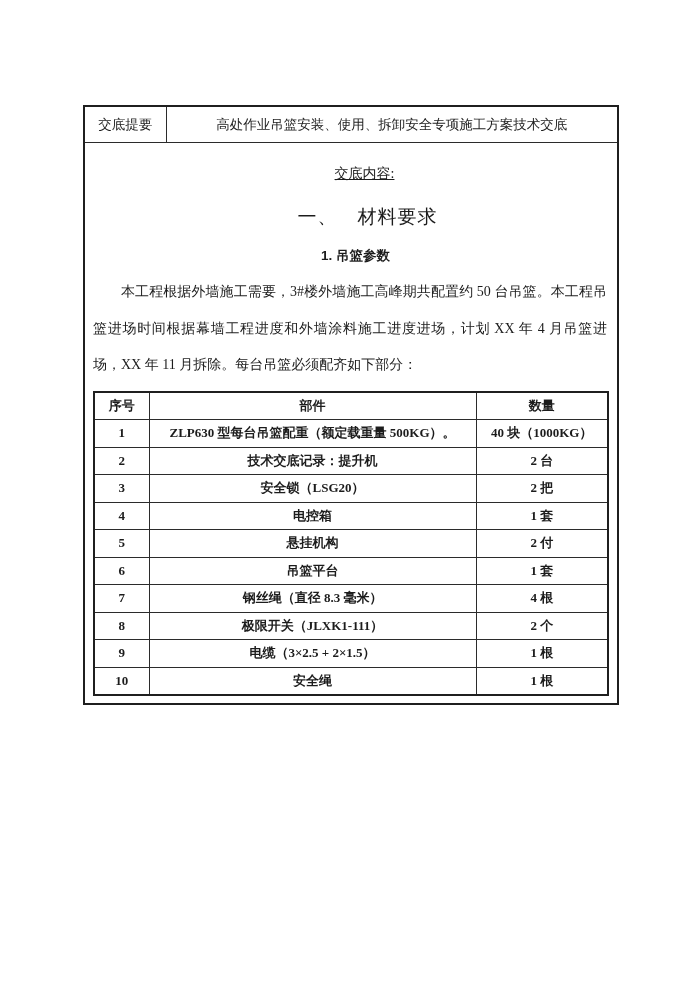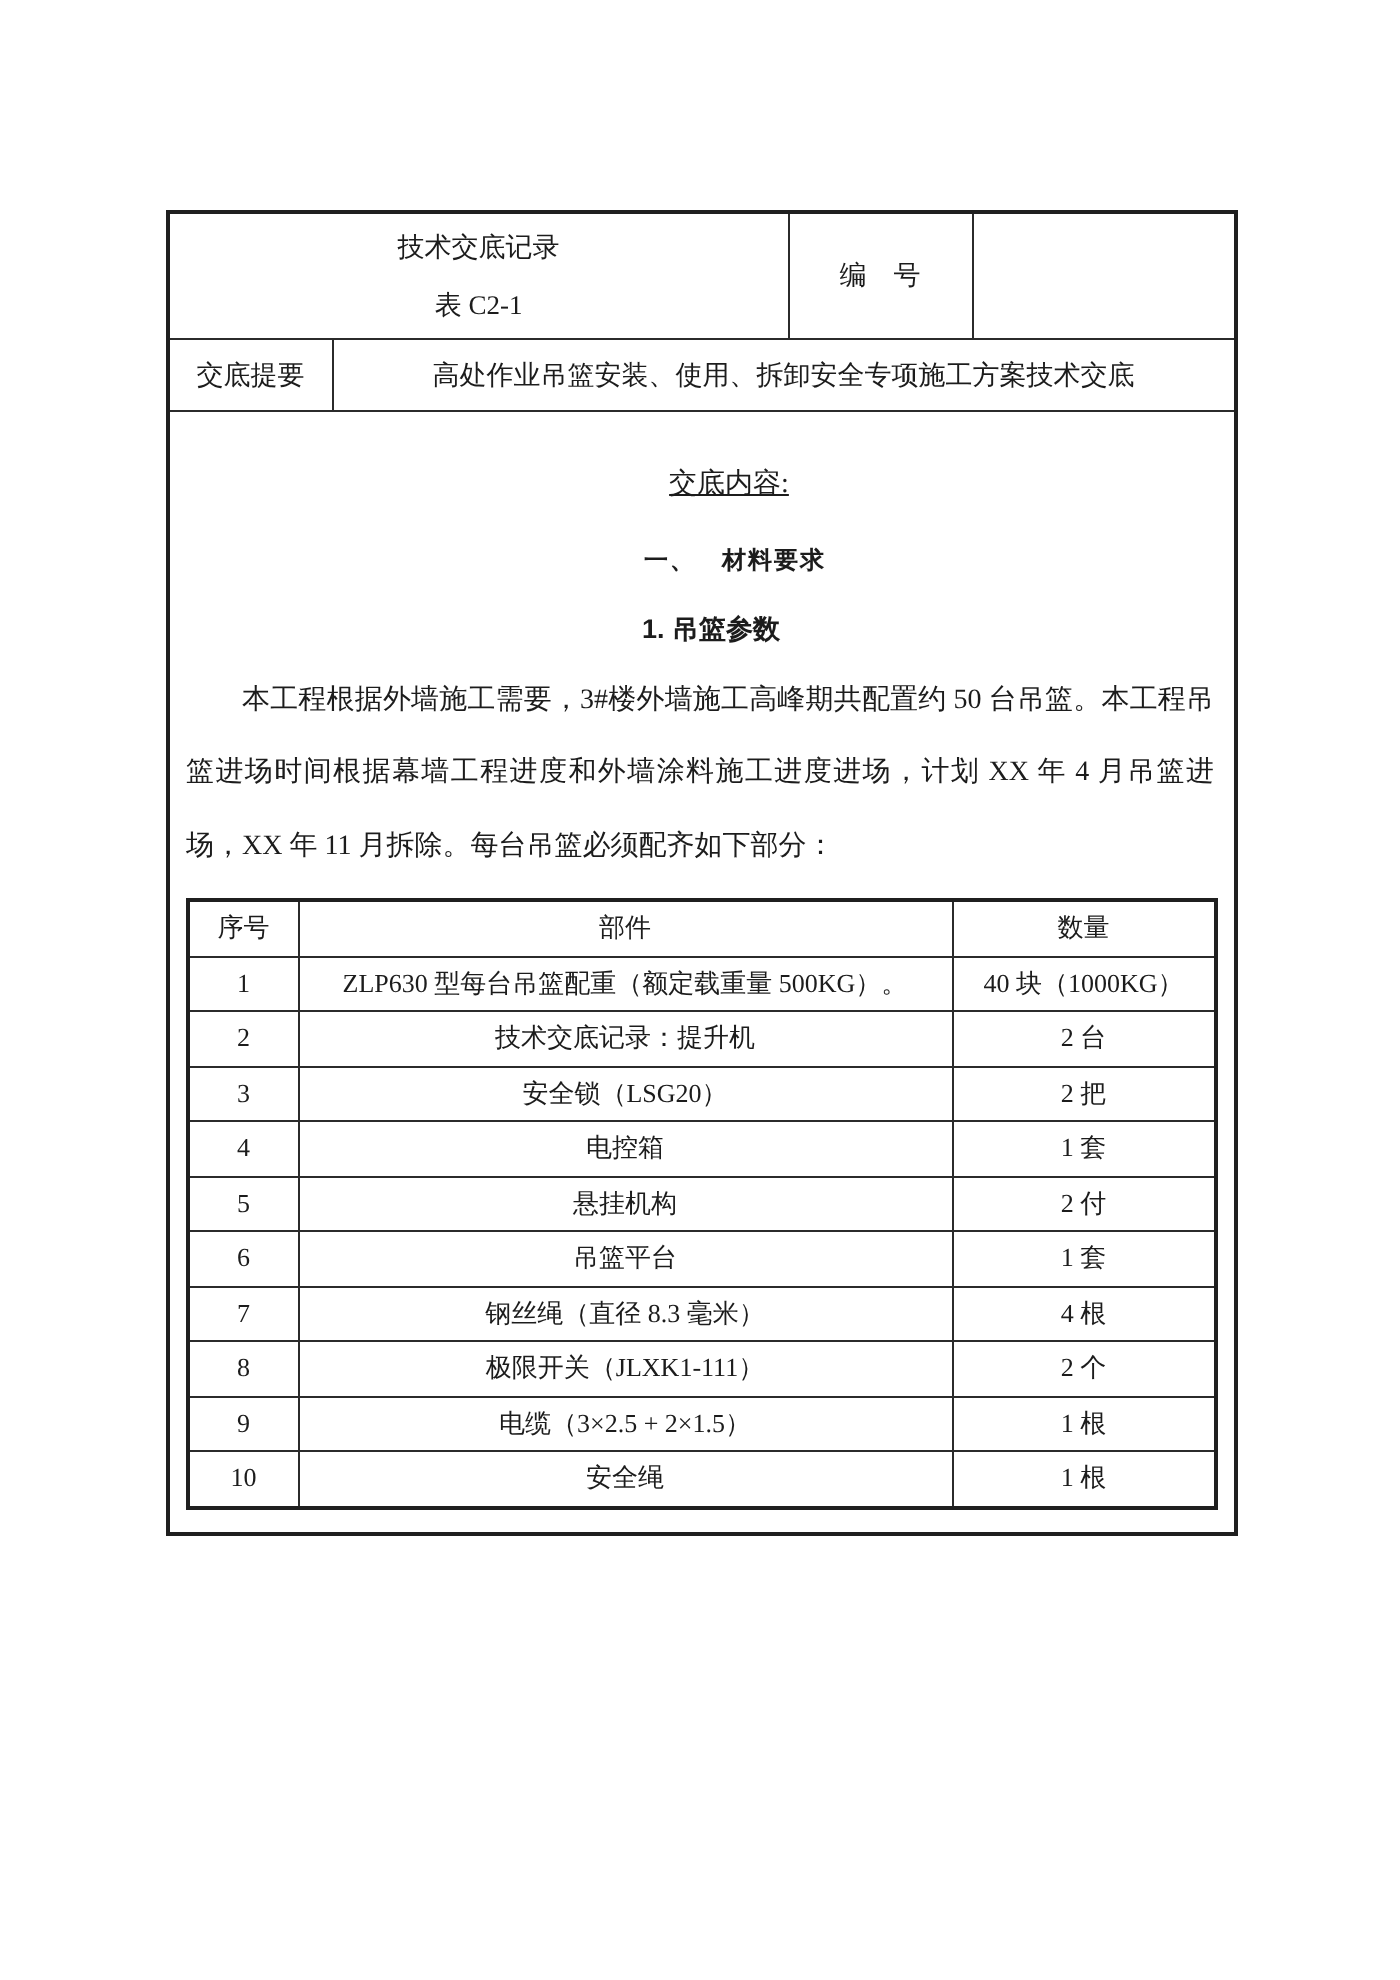--- a/index.html
+++ b/index.html
@@ -51,22 +51,22 @@
     padding: 0 !important;
   }
   .content-label {
     margin: 15px 0 0 27px;
     font-size: 14px;
     text-decoration: underline;
   }
   .h1 {
     margin: 21px 0 0 33px;
     font-family: "Liberation Sans", "DejaVu Sans", sans-serif;
-    font-weight: bold;
-    font-size: 12px;
+    font-weight: normal;
+    font-size: 19px;
     letter-spacing: 1px;
   }
   .h2 {
     margin: 17px 0 0 9px;
     font-family: "Liberation Sans", "DejaVu Sans", sans-serif;
     font-weight: bold;
     font-size: 13.5px;
   }
   .para {
     margin: 9px 10px 0 8px;
@@ -79,48 +79,40 @@
   table.parts {
     border-collapse: collapse;
     table-layout: fixed;
     width: 514px;
     margin: 7px 0 0 8px;
     border: 2px solid #1f1f1f;
   }
   table.parts th, table.parts td {
     border: 1px solid #2b2b2b;
     font-size: 13px;
-    font-weight: normal;
+    font-weight: bold;
     text-align: center;
     vertical-align: middle;
     height: 26.5px;
     padding: 0 3px;
     overflow: hidden;
   }
 </style>
 </head>
 <body>
 
 <div class="sheet">
   <table class="form">
     <colgroup>
       <col style="width:82px">
       <col style="width:228px">
       <col style="width:92px">
       <col style="width:132px">
     </colgroup>
     <tbody>
-        <tr class="r1">
-      <td colspan="2" class="title-cell">
-        <div>技术交底记录</div>
-        <div>表 C2-1</div>
-      </td>
-      <td>编　号</td>
-      <td></td>
-    </tr>
     <tr class="r4">
       <td>交底提要</td>
       <td colspan="3">高处作业吊篮安装、使用、拆卸安全专项施工方案技术交底</td>
     </tr>
     <tr>
       <td colspan="4" class="content-cell">
         <div class="content-label">交底内容:</div>
         <div class="h1">一、　材料要求</div>
         <div class="h2">1. 吊篮参数</div>
         <p class="para">本工程根据外墙施工需要，3#楼外墙施工高峰期共配置约 50 台吊篮。本工程吊篮进场时间根据幕墙工程进度和外墙涂料施工进度进场，计划 XX 年 4 月吊篮进场，XX 年 11 月拆除。每台吊篮必须配齐如下部分：</p>

